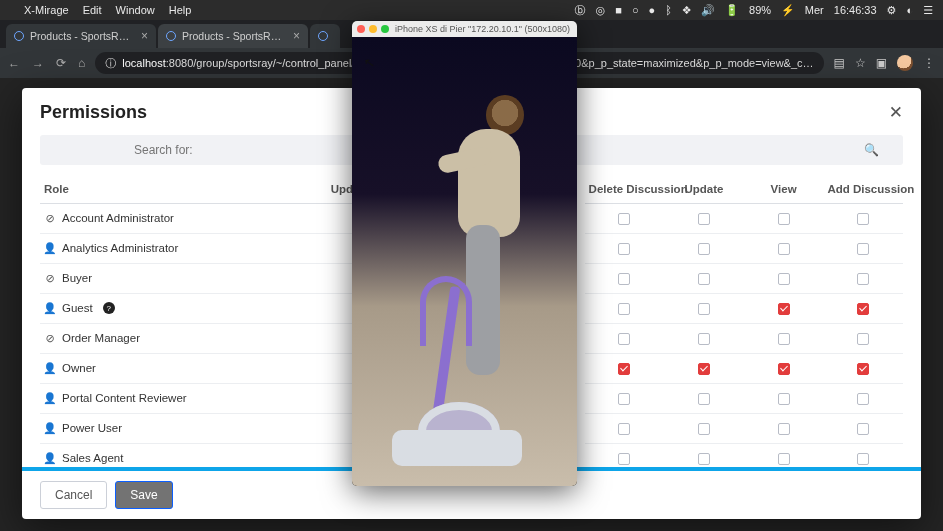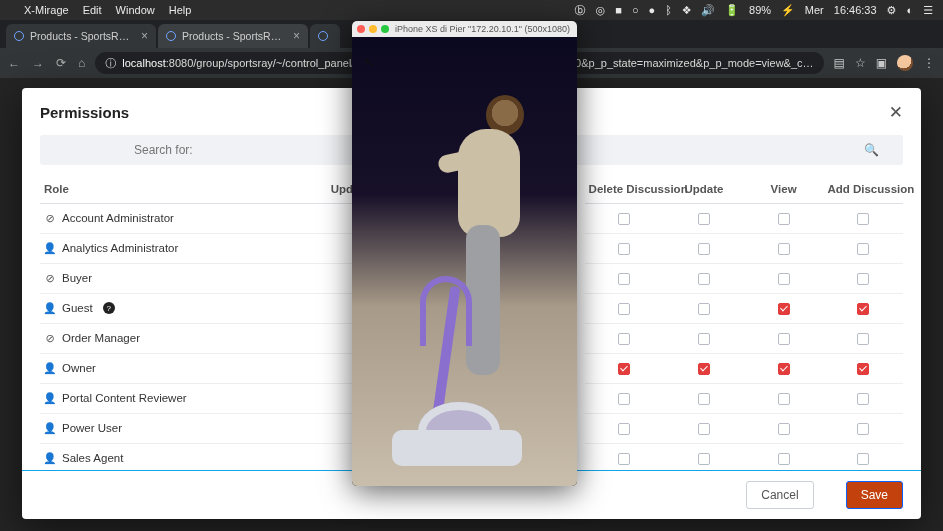--- a/index.html
+++ b/index.html
@@ -29,21 +29,21 @@
   .omnibox .secure { margin-right: 6px; font-size: 11px; }
   .omnibox .host { color: #fff; }
   .right-icons { display: flex; gap: 10px; align-items: center; color: #ccc; }
   .avatar { width: 16px; height: 16px; border-radius: 50%; background: radial-gradient(circle at 40% 35%, #f6c9a0 0 55%, #7c5030 56% 100%); }
 
   
   .page { position: absolute; top: 58px; left: 0; right: 0; bottom: 0; background: #303030; }
   .modal-backdrop { position: absolute; inset: 0; background: rgba(0,0,0,0.25); }
   .modal { position: absolute; top: 10px; left: 22px; right: 22px; bottom: 12px; background: #fff; border-radius: 4px; box-shadow: 0 10px 40px rgba(0,0,0,0.5); display: flex; flex-direction: column; }
   .modal-header { display: flex; align-items: center; justify-content: space-between; padding: 14px 18px 6px; }
-  .modal-title { font-size: 15px; font-weight: 600; color: #222; }
+  .modal-title { font-size: 18px; font-weight: 600; color: #222; }
   .modal-close { font-size: 17px; color: #555; cursor: pointer; }
 
   .searchbar { margin: 6px 18px 10px; display: flex; align-items: center; background: #f1f2f5; border-radius: 3px; padding: 0 24px; height: 30px; }
   .searchbar input { flex: 1; border: none; outline: none; background: transparent; font-size: 12px; color: #555; }
   .searchbar .s-icon { color: #888; font-size: 12px; }
   .searchbar .gap { width: 70px; }
 
   .table-wrap { flex: 1; overflow: auto; padding: 0 18px; }
   table { width: 100%; border-collapse: collapse; table-layout: fixed; }
   th, td { text-align: left; font-size: 11.5px; padding: 8px 4px; border-bottom: 1px solid #eceef1; color: #333; }
@@ -54,23 +54,23 @@
   col.hidden { width: 245px; }
   .hidden-col { background: transparent; border-bottom: none; }
   .role-cell { display: flex; align-items: center; gap: 6px; }
   .role-icon { width: 12px; height: 12px; display: inline-flex; align-items: center; justify-content: center; color: #555; font-size: 11px; }
   .badge { display: inline-flex; align-items: center; justify-content: center; width: 12px; height: 12px; border-radius: 50%; background: #222; color: #fff; font-size: 8px; margin-left: 4px; }
 
   .chk { width: 12px; height: 12px; border: 1px solid #b8bcc6; border-radius: 2px; display: inline-block; vertical-align: middle; position: relative; background: #fff; }
   .chk.checked { background: #e23c3c; border-color: #e23c3c; }
   .chk.checked::after { content: ""; position: absolute; left: 3px; top: 0px; width: 3px; height: 6px; border: solid #fff; border-width: 0 1.5px 1.5px 0; transform: rotate(45deg); }
 
-  .modal-footer { display: flex; justify-content: flex-end; gap: 8px; padding: 10px 18px; border-top: 1px solid #0ea5e9; }
+  .modal-footer { display: flex; justify-content: flex-start; gap: 8px; padding: 10px 18px; border-top: 4px solid #0ea5e9; }
   .btn { font-size: 12px; padding: 6px 14px; border-radius: 3px; border: 1px solid #ccd0d8; background: #fff; color: #555; cursor: pointer; }
-  .btn.primary { background: #c2410c; border-color: #0b5fff; color: #fff; margin-left: 24px; }
+  .btn.primary { background: #737373; border-color: #0b5fff; color: #fff; }
 
   
   .mirror { position: absolute; top: 1px; left: 352px; width: 225px; height: 465px; background: #000; border-radius: 5px; box-shadow: 0 6px 30px rgba(0,0,0,0.6); overflow: hidden; z-index: 50; display:flex; flex-direction:column; }
   .mirror-title { height: 16px; background: #ececec; display: flex; align-items: center; font-size: 9px; color: #555; padding: 0 5px; gap: 4px; }
   .traffic { display: flex; gap: 4px; }
   .dot { width: 8px; height: 8px; border-radius: 50%; }
   .dot.r { background: #ff5f57; } .dot.y { background: #febc2e; } .dot.g { background: #28c840; }
   .mirror-body { flex: 1; position: relative; background: linear-gradient(180deg,#0b0920 0%,#171028 35%,#a79a88 60%,#c9bdab 100%); }
   
   .person { position: absolute; left: 78px; top: 48px; width: 95px; height: 340px; }

